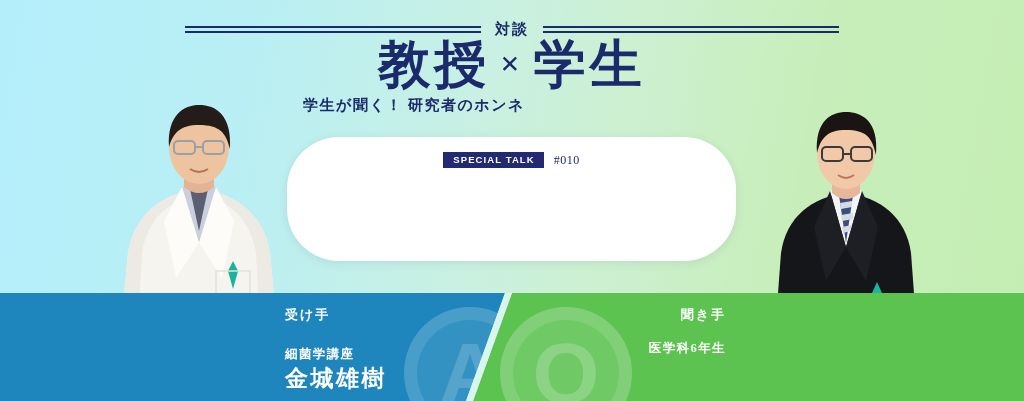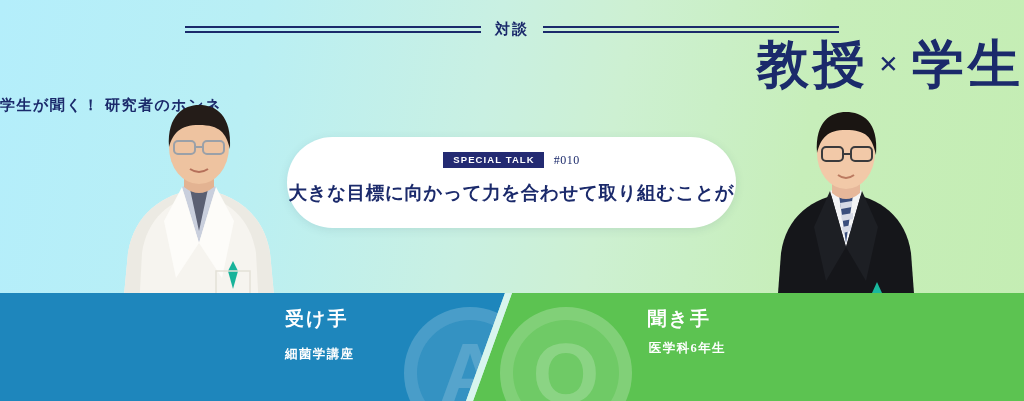--- a/index.html
+++ b/index.html
@@ -42,53 +42,54 @@
     letter-spacing: 2px;
     line-height: 1;
     white-space: nowrap;
   }
 
   .main-title {
     position: absolute;
     top: 36px;
     left: 0;
     width: 1024px;
-    text-align: right;
+    text-align: center;
     font-size: 52px;
     font-weight: bold;
     color: #1b2a6b;
     letter-spacing: 4px;
     line-height: 1.12;
     white-space: nowrap;
   }
   .main-title .mult {
     font-size: 34px;
     padding: 0 10px;
     vertical-align: 7px;
   }
 
   .subtitle {
     position: absolute;
     top: 96px;
     left: 0;
     width: 828px;
+    text-align: center;
     font-size: 15px;
     font-weight: bold;
     color: #1b2a6b;
     letter-spacing: 1.5px;
     white-space: nowrap;
   }
 
   
   .talk-card {
     position: absolute;
     left: 287px;
     top: 137px;
     width: 449px;
-    height: 91px;
+    height: 124px;
     background: #ffffff;
     border-radius: 52px;
     box-shadow: 0 2px 10px rgba(30, 70, 90, 0.10);
     text-align: center;
     box-sizing: border-box;
     padding-top: 13px;
   }
   .card-badge-row {
     display: flex;
     align-items: center;
@@ -195,21 +196,21 @@
     left: 500px;
     top: 14px;
     background: rgba(255, 255, 255, 0.12);
     border: 13px solid rgba(255, 255, 255, 0.12);
     color: rgba(255, 255, 255, 0.20);
     box-sizing: border-box;
   }
 
   .role-label {
     position: absolute;
-    font-size: 19px;
+    font-size: 13px;
     font-weight: bold;
     color: #ffffff;
     letter-spacing: 2px;
     white-space: nowrap;
   }
   .affiliation {
     position: absolute;
     font-size: 12.5px;
     font-weight: bold;
     color: #ffffff;
@@ -222,21 +223,21 @@
     font-weight: bold;
     color: #ffffff;
     letter-spacing: 2.5px;
     white-space: nowrap;
   }
 
   #role-a        { left: 285px; top: 13px; }
   #affiliation-a { left: 285px; top: 53px; }
   #name-a        { left: 285px; top: 70px; }
 
-  #role-q        { right: 313px; top: 13px; }
+  #role-q        { right: 298px; top: 13px; }
   #affiliation-q { right: 298px; top: 47px; }
   #name-q        { right: 298px; top: 70px; }
 </style>
 </head>
 <body>
 
 <div id="banner">
 
   <div class="header-rule-row">
     <span class="rule"></span>
@@ -322,30 +323,30 @@
       <ellipse cx="99" cy="274" rx="16" ry="11" fill="#e3ad88"></ellipse>
     </svg>
   </div>
 
   <div class="talk-card">
     <div class="card-badge-row">
       <span class="badge">SPECIAL TALK</span>
       <span class="issue-no">#010</span>
     </div>
     <div class="card-headline">
-      <div>大きな目標に向かって力を合わせて取り組むことが</div>
     </div>
   </div>
 
   <div class="name-band">
 
     <div class="panel panel-a">
       <div class="watermark" id="watermark-a">A</div>
       <div class="role-label" id="role-a">受け手</div>
       <div class="affiliation" id="affiliation-a">細菌学講座</div>
+      <div class="person-name" id="name-a">金城雄樹</div>
     </div>
 
     <div class="panel panel-q">
       <div class="watermark" id="watermark-q">Q</div>
       <div class="role-label" id="role-q">聞き手</div>
       <div class="affiliation" id="affiliation-q">医学科6年生</div>
     </div>
 
     <div class="panel-divider"></div>
   </div>

